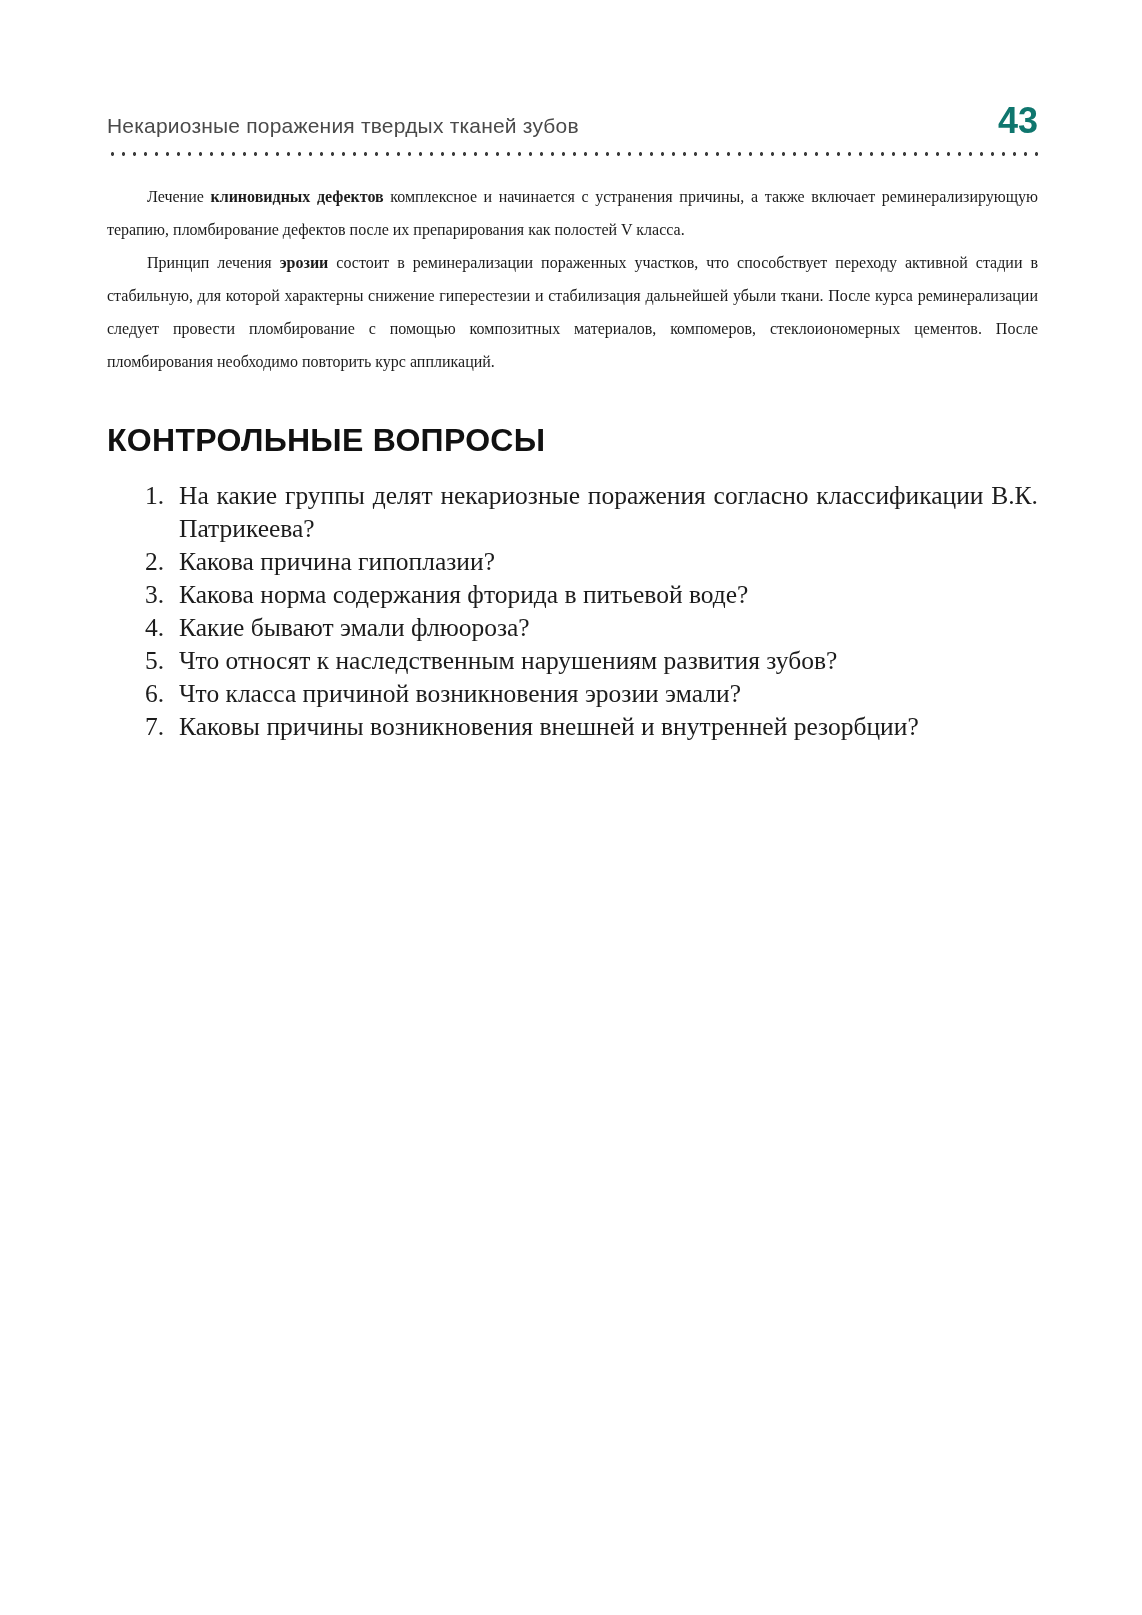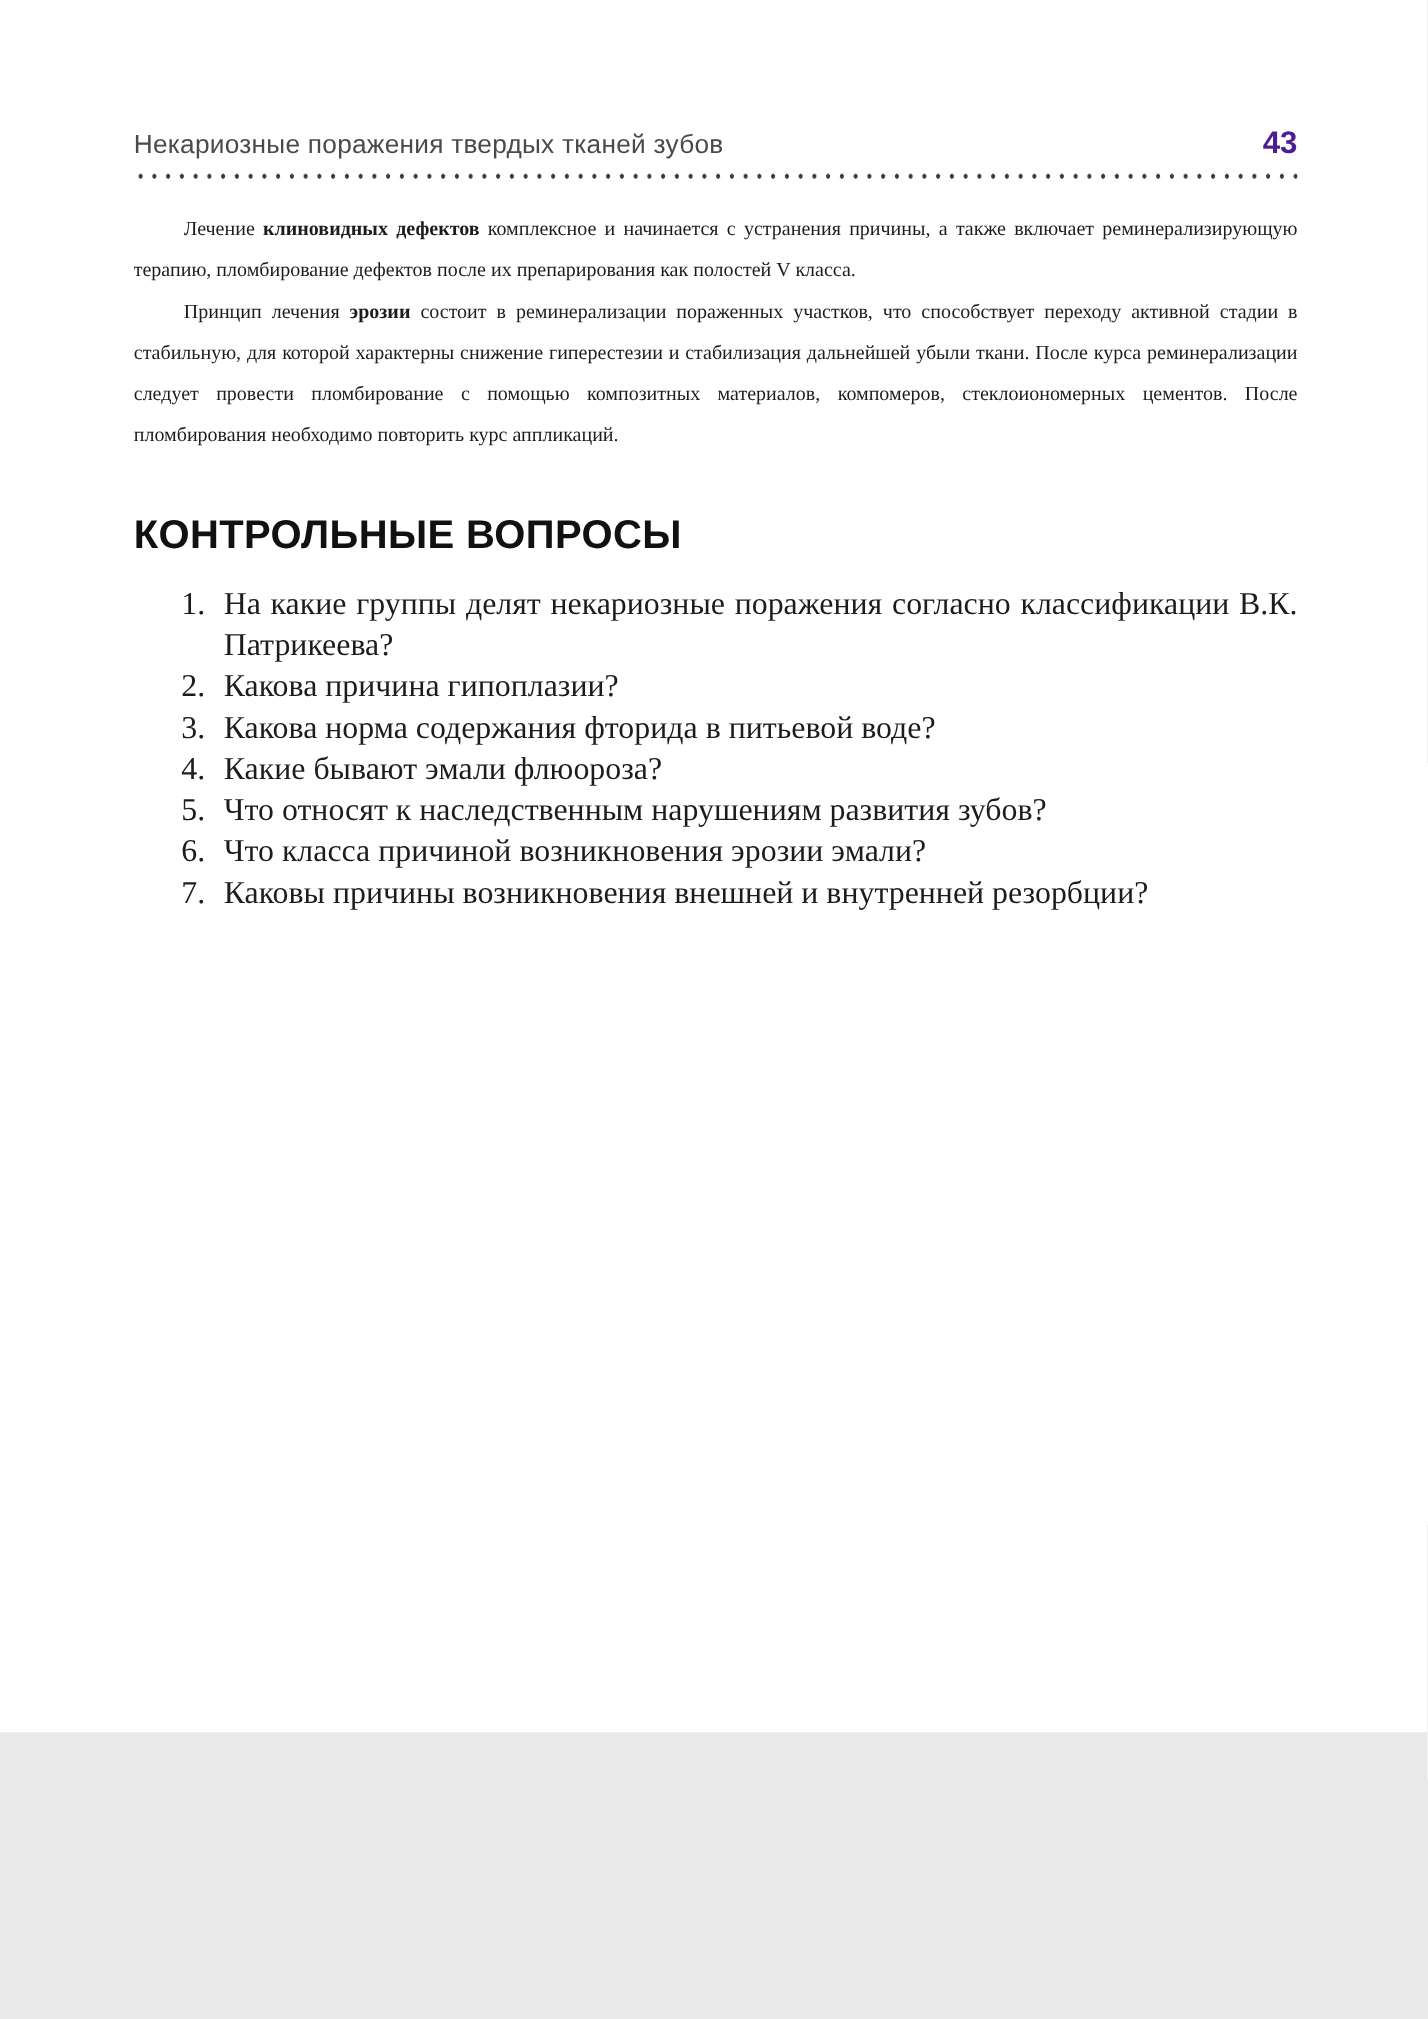--- a/index.html
+++ b/index.html
@@ -3,21 +3,21 @@
 <meta charset="utf-8">
 <style>
   html, body {
     margin: 0;
     padding: 0;
     background: #e9e9e9;
   }
   .page {
     position: relative;
     width: 1142px;
-    height: 1386px;
+    height: 1615px;
     margin: 0 auto;
     background: #ffffff;
     box-sizing: border-box;
     padding: 100px 104px 0 107px;
     font-family: "Liberation Serif", serif;
     color: #1c1c1c;
   }
   
   .running-header {
     display: flex;
@@ -26,23 +26,23 @@
   }
   .running-title {
     font-family: "Liberation Sans", sans-serif;
     font-size: 21px;
     font-weight: 400;
     color: #4a4a4a;
     letter-spacing: 0.2px;
   }
   .page-number {
     font-family: "Liberation Sans", sans-serif;
-    font-size: 25px;
+    font-size: 36px;
     font-weight: 700;
-    color: #4c1d95;
+    color: #0f766e;
     text-align: right;
   }
   .dotted-rule {
     margin-top: 10px;
     height: 4px;
     border: none;
     background-image: radial-gradient(circle, #3c3c3c 1.7px, transparent 1.9px);
     background-size: 11px 4px;
     background-repeat: repeat-x;
     background-position: left center;

